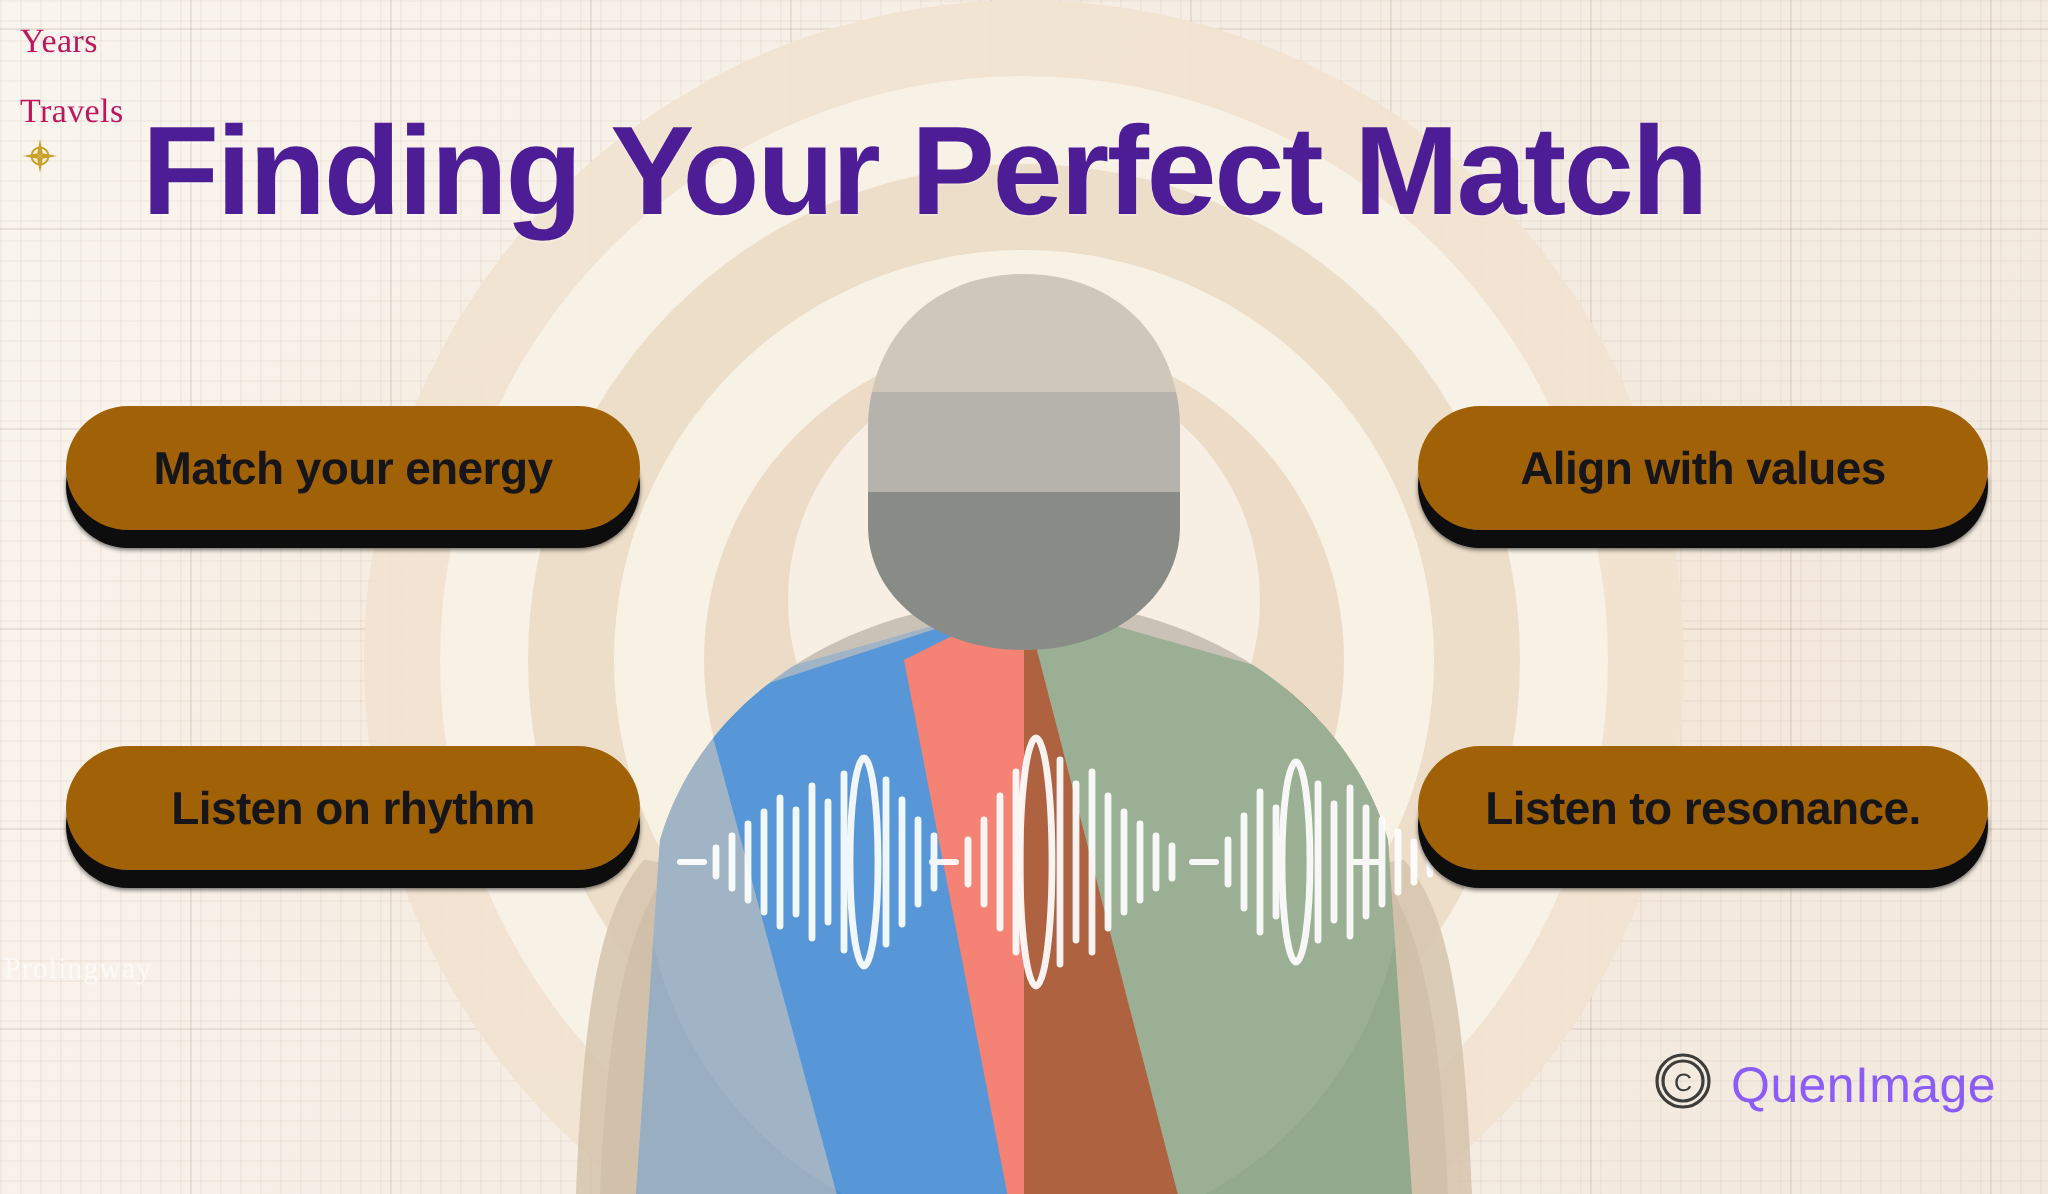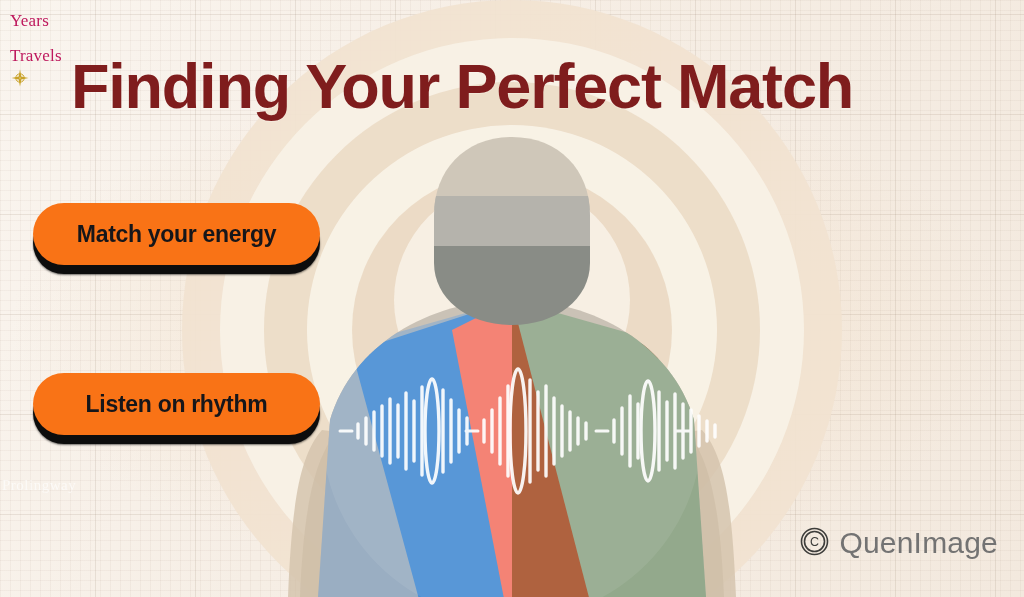--- a/index.html
+++ b/index.html
@@ -53,32 +53,32 @@
   .waveform { position:absolute; left:0; top:0; width:1024px; height:597px; z-index:6; }
 
   
   .title {
     position:absolute;
     top:50px; left:0; width:924px;
     text-align:center;
     font-size:63px;
     font-weight:bold;
     letter-spacing:-1.2px;
-    color:#7f1d1d;
+    color:#4c1d95;
     z-index:8;
     font-family:"Liberation Sans", sans-serif;
     text-shadow:0 1px 0 rgba(255,255,255,.25);
   }
 
   
   .pill {
     position:absolute;
     height:62px;
     border-radius:34px;
-    background:#f97316;
+    background:#a16207;
     display:flex;
     align-items:center;
     justify-content:center;
     z-index:9;
     box-shadow:
       0 9px 0 0 #0d0d0d,
       0 10px 2px 0 rgba(0,0,0,.55);
   }
   .pill span {
     font-size:23px;
@@ -122,23 +122,23 @@
   .credit {
     position:absolute;
     right:26px; bottom:37px;
     z-index:10;
     display:flex;
     align-items:center;
     gap:10px;
     color:#3d3d3b;
   }
   .credit .label {
-    font-size:30px;
+    font-size:25px;
     letter-spacing:.2px;
-    color:#737373;
+    color:#8b5cf6;
   }
 </style>
 </head>
 <body>
 
 <div class="stage">
 
   <div class="paper-warm"></div>
 
   <svg class="rings" viewBox="0 0 1024 597">
@@ -280,20 +280,26 @@
   </svg>
 
   <div class="title">Finding Your Perfect Match</div>
 
   <div class="pill" id="pill-0">
     <span>Match your energy</span>
   </div>
   <div class="pill" id="pill-1">
     <span>Listen on rhythm</span>
   </div>
+  <div class="pill" id="pill-2">
+    <span>Align with values</span>
+  </div>
+  <div class="pill" id="pill-3">
+    <span>Listen to resonance.</span>
+  </div>
 
   <div class="brand">
     <div class="l1">Years</div>
     <div class="l2">Travels</div>
     <div class="compass">
       <svg width="20" height="20" viewBox="0 0 20 20">
         <g stroke="#c9a227" fill="none" stroke-width="1">
           <circle cx="10" cy="10" r="4.2"></circle>
           <path d="M10 1.5 L11.4 8.6 L10 10 L8.6 8.6 Z" fill="#c9a227" stroke="none"></path>
           <path d="M10 18.5 L11.4 11.4 L10 10 L8.6 11.4 Z" fill="#c9a227" stroke="none"></path>

